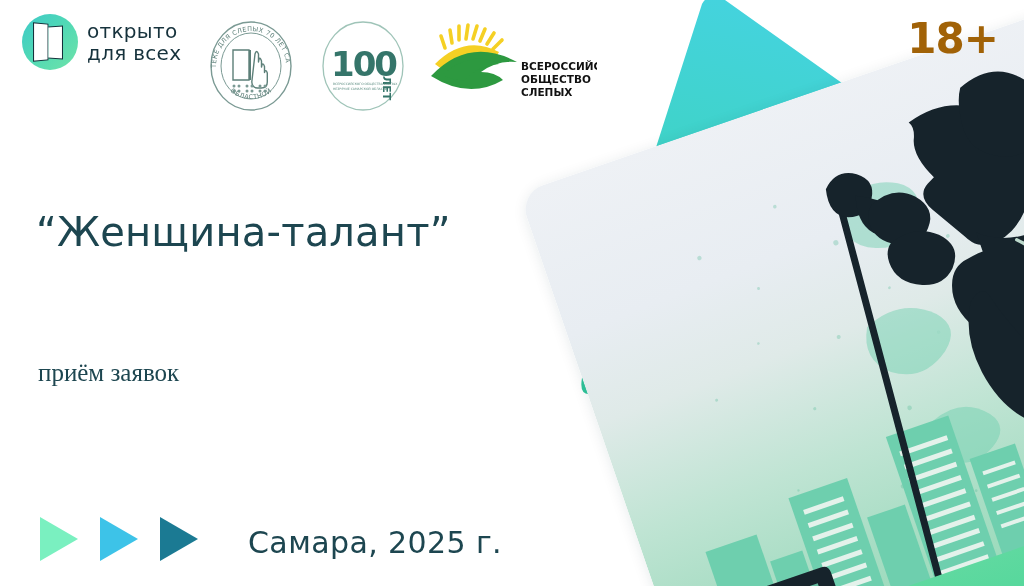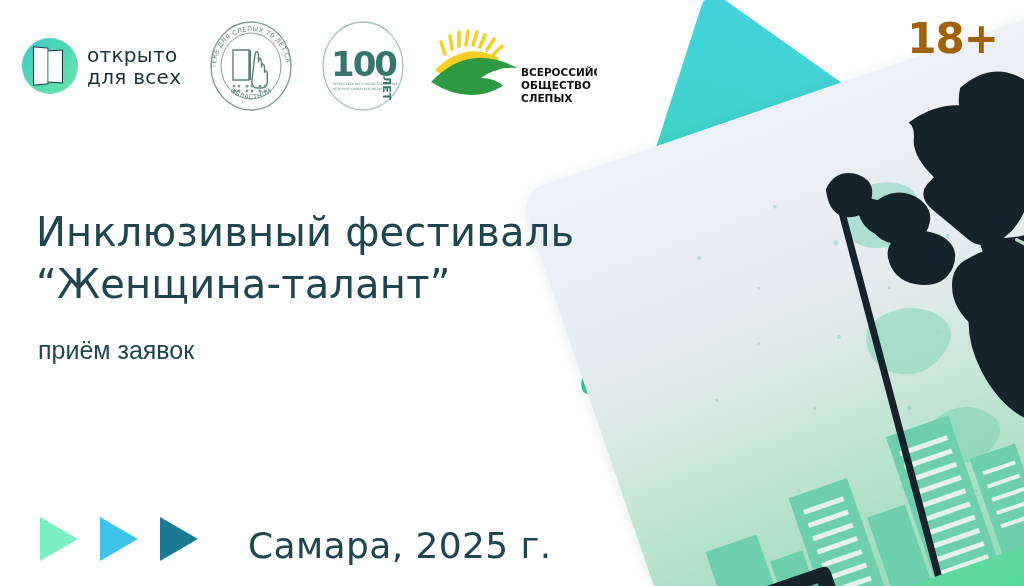--- a/index.html
+++ b/index.html
@@ -21,21 +21,21 @@
   }
 
   
   .logo-bar {
     position: absolute;
     top: 14px;
     left: 22px;
     width: 600px;
     height: 104px;
     display: flex;
-    align-items: center;
+    align-items: flex-start;
     gap: 0px;
     z-index: 30;
   }
 
   
   .logo-open {
     display: flex;
     align-items: center;
     gap: 9px;
     margin-right: 22px;
@@ -199,23 +199,23 @@
     line-height: 1.30;
     color: #1d4650;
     letter-spacing: 0.2px;
     max-width: 640px;
   }
   .headline .l2 { display: block; }
 
   .subline {
     position: absolute;
     left: 38px;
-    top: 333px;
+    top: 356px;
     z-index: 25;
-    font-family: Liberation Sans, sans-serif;
+    font-family: Liberation Serif, serif;
     font-size: 25px;
     line-height: 1.36;
     color: #1d4650;
   }
   .subline .s2 { display: block; }
 
   
   .play-row {
     position: absolute;
     left: 40px;
@@ -237,21 +237,21 @@
   .tri.t1 { border-left-color: #7af0c0; }
   .tri.t2 { border-left-color: #3dc3e8; }
   .tri.t3 { border-left-color: #1b7a93; }
 
   .city-year {
     position: absolute;
     left: 248px;
     top: 525px;
     z-index: 25;
     font-family: "DejaVu Sans", sans-serif;
-    font-size: 36px;
+    font-size: 30px;
     color: #1d4650;
     letter-spacing: 0.4px;
   }
 </style>
 </head>
 <body>
 
 <div id="poster">
 
   <div class="logo-bar">
@@ -520,21 +520,20 @@
           <path d="M470 202 q28,24 44,56"></path>
           <path d="M484 200 q28,22 46,52"></path>
         </g>
       </svg>
     </div>
 
     <div class="green-strip"></div>
   </div>
 
   <div class="headline">
-    <span>Инклюзивный фестиваль</span>
     <span class="l2">“Женщина-талант”</span>
   </div>
 
   <div class="subline">
     <span>приём заявок</span>
   </div>
 
   <div class="play-row">
     <div class="tri t1"></div>
     <div class="tri t2"></div>

